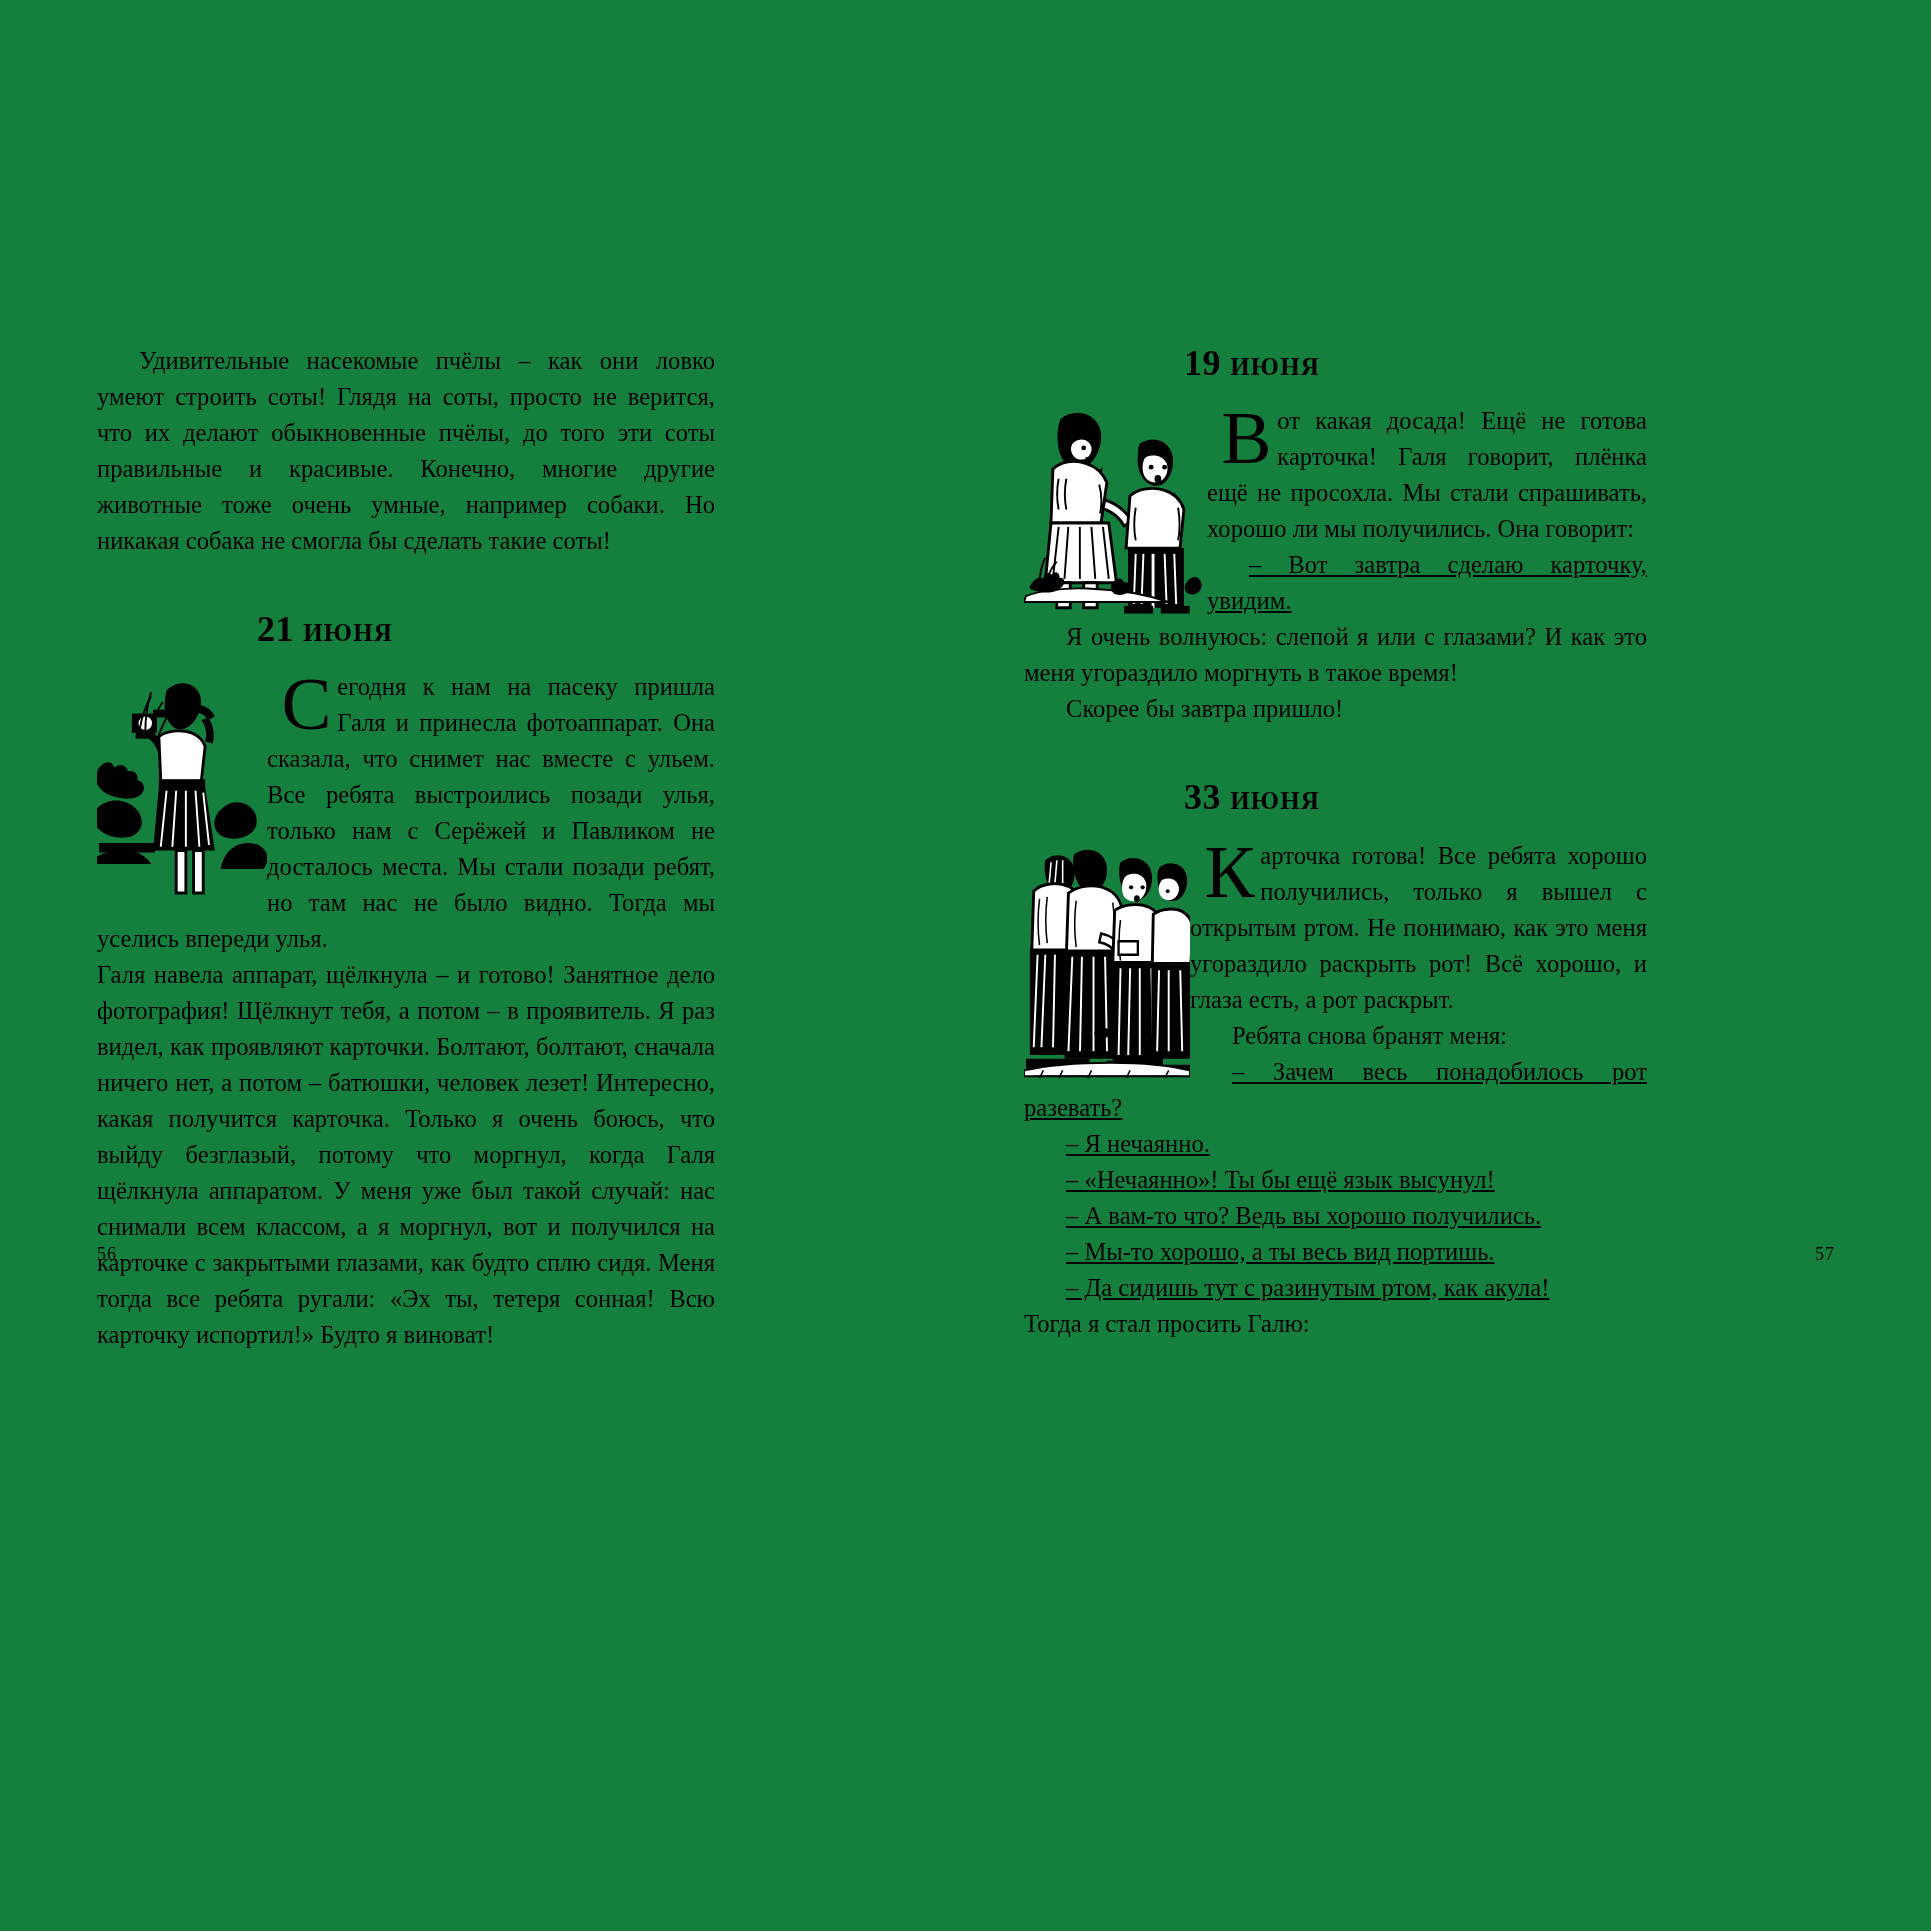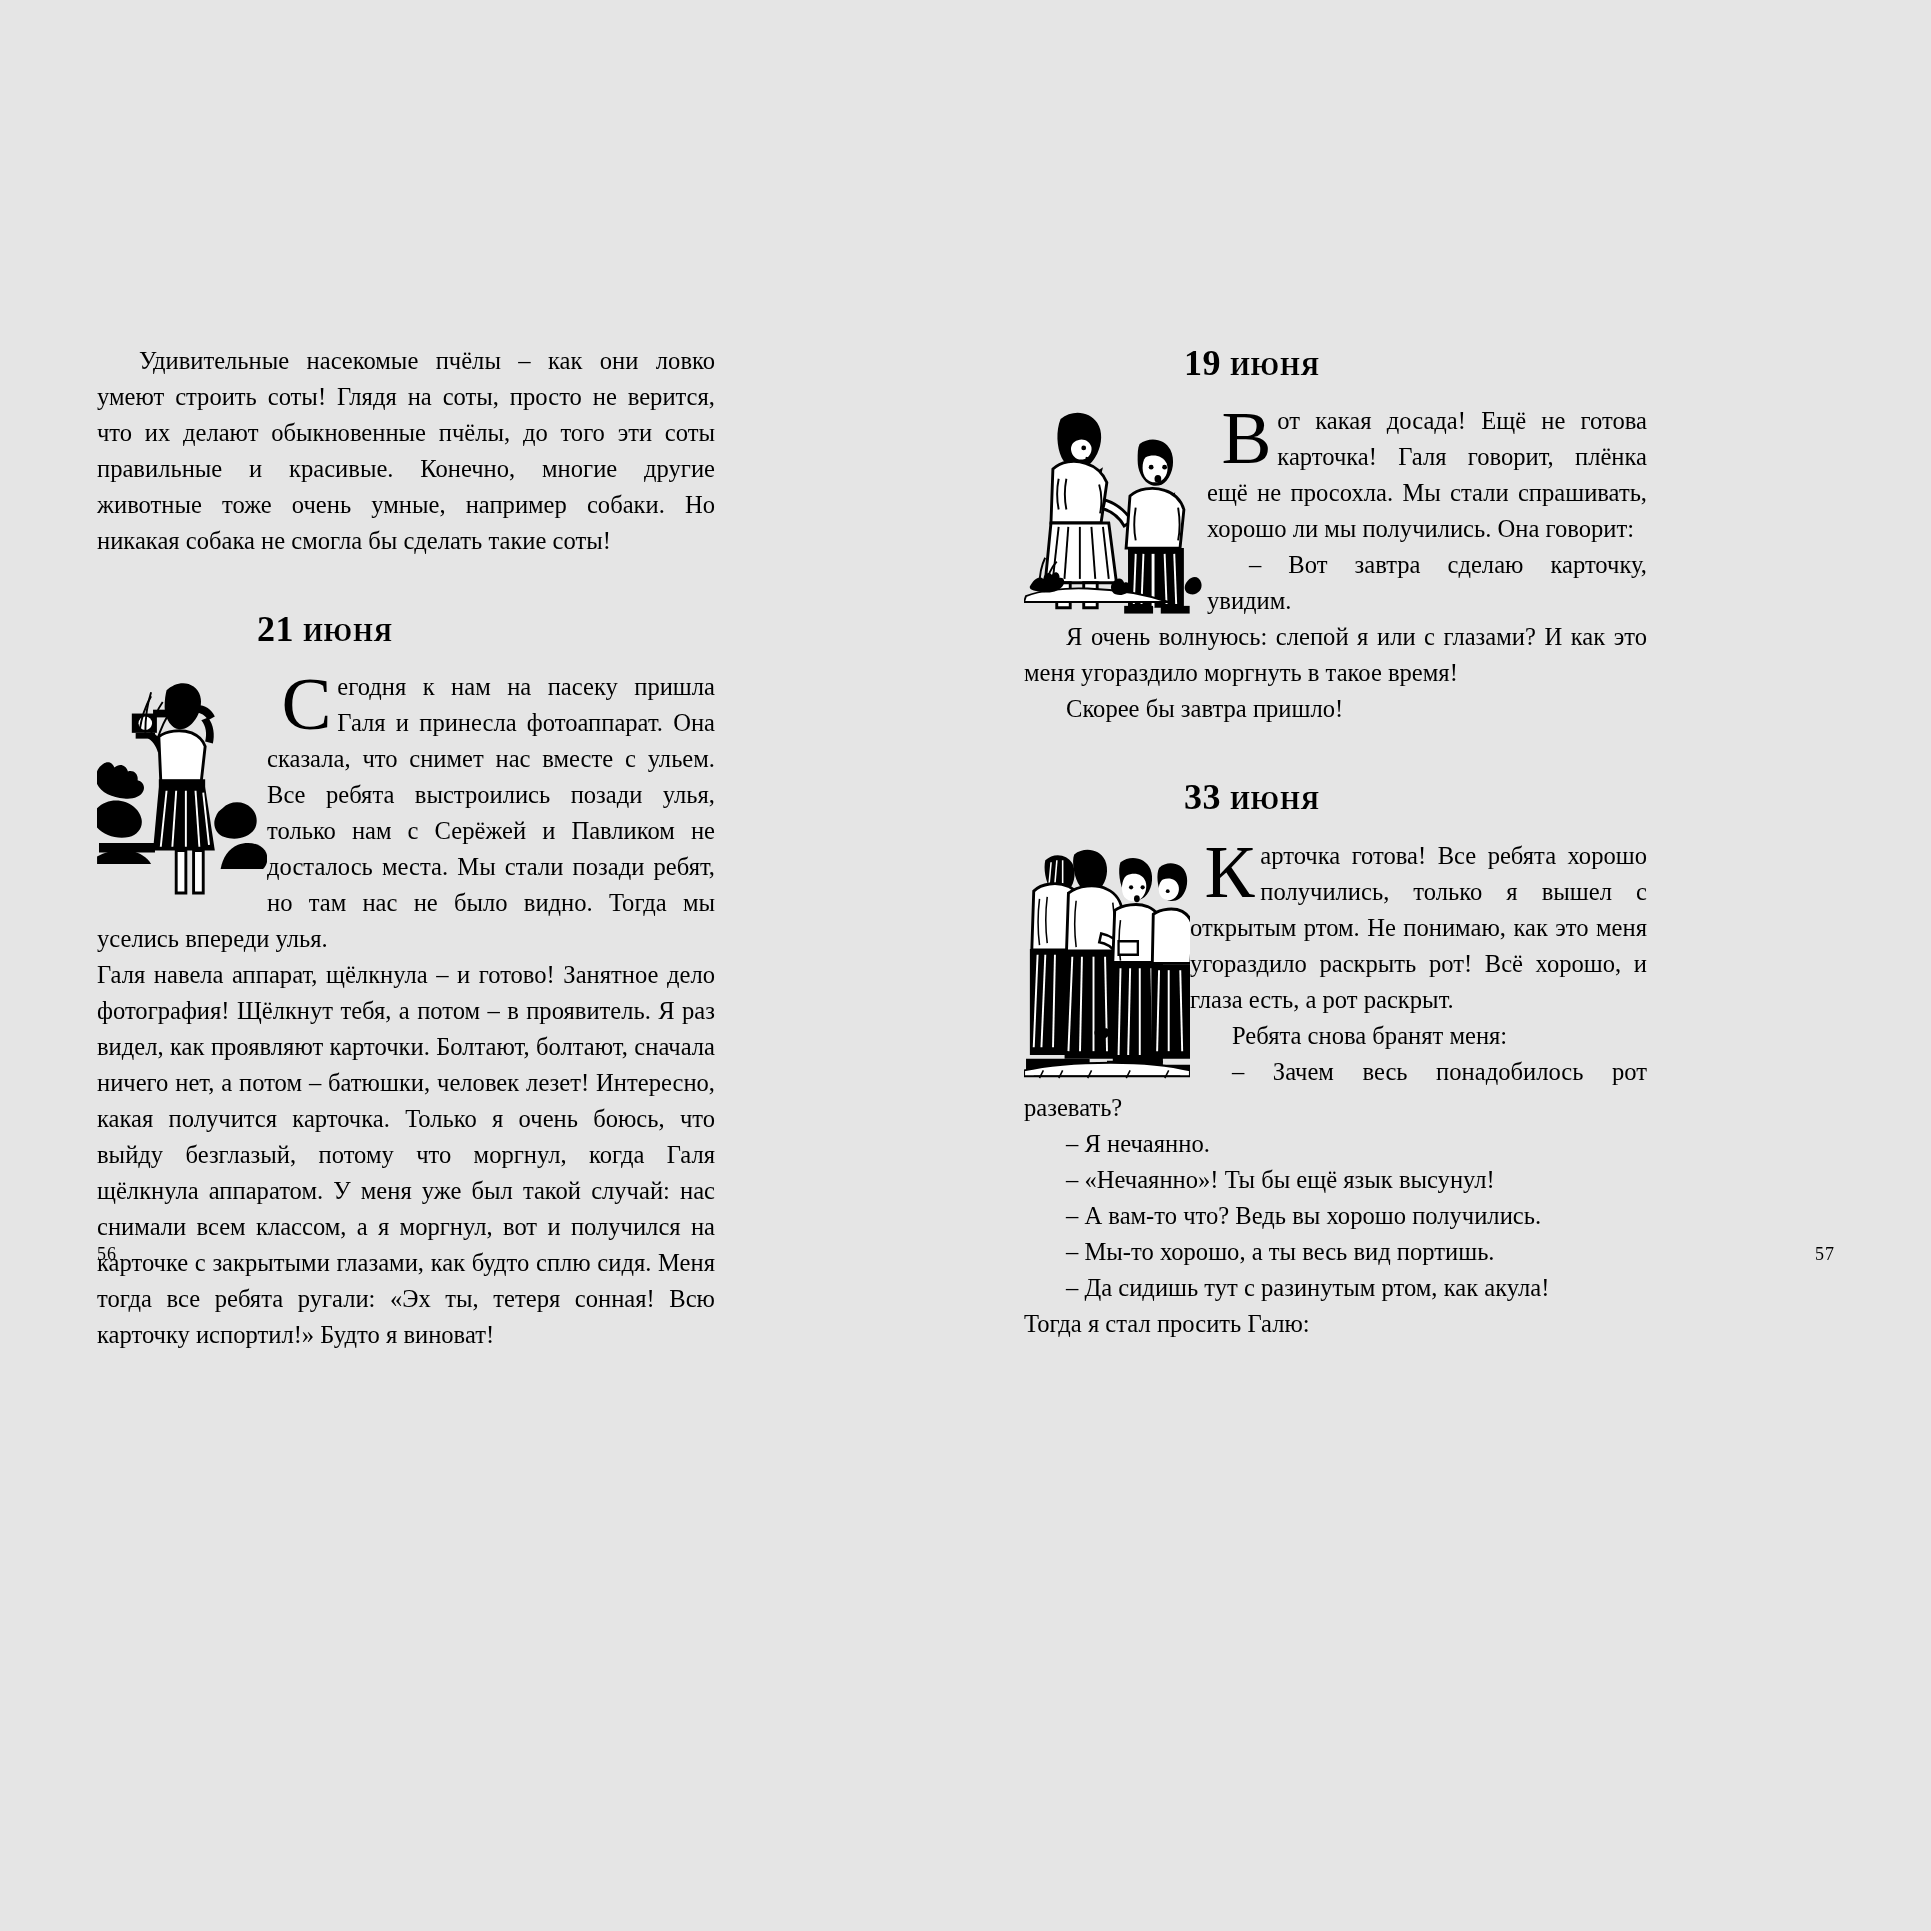--- a/index.html
+++ b/index.html
@@ -12,21 +12,21 @@
     height: 1931px;
     font-family: "Liberation Serif", "DejaVu Serif", serif;
     color: #000000;
     overflow: hidden;
   }
 
   .spread {
     position: relative;
     width: 1931px;
     height: 1931px;
-    background: #e5e5e5;
+    background: #15803d;
   }
 
   
   .page {
     position: absolute;
     top: 0;
     height: 1931px;
   }
   .page-left  { left: 0;    width: 966px; }
   .page-right { left: 966px; width: 966px; }
@@ -94,21 +94,21 @@
   .folio {
     position: absolute;
     bottom: 666px;
     font-size: 18px;
     letter-spacing: 1px;
   }
   .folio-left  { left: 97px; }
   .folio-right { right: 97px; }
 
   
-  .dlg { text-indent: 42px; }
+  .dlg { text-indent: 42px; text-decoration: underline; }
 
   
   svg { display: block; }
 </style>
 </head>
 <body>
 
 <div class="spread">
 
   <div class="page page-left">

